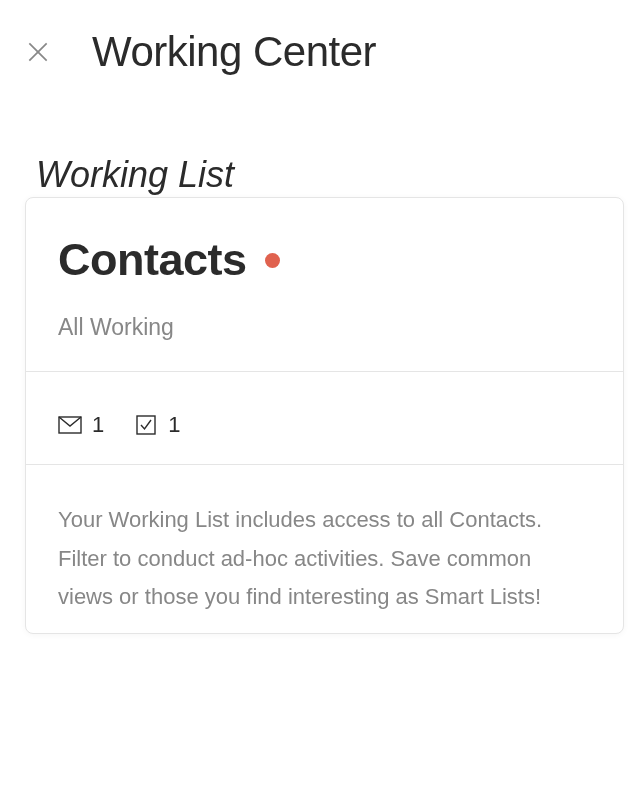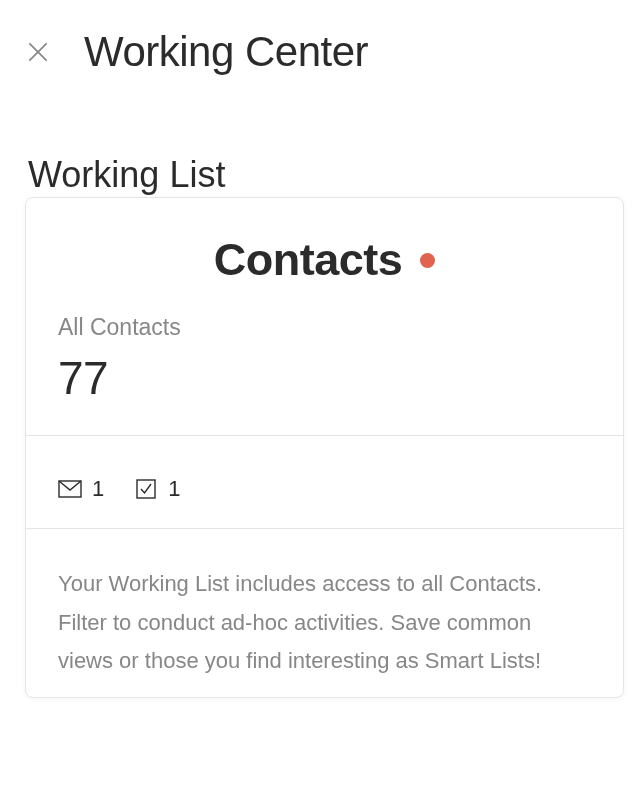--- a/index.html
+++ b/index.html
@@ -12,21 +12,21 @@
       background: #ffffff;
       width: 643px;
       height: 796px;
       overflow: hidden;
       color: #2b2b2b;
     }
     .header {
       display: flex;
       align-items: center;
       padding: 28px 24px 18px 24px;
-      gap: 32px;
+      gap: 40px;
     }
     .close-icon {
       width: 28px;
       height: 28px;
       cursor: pointer;
       color: #888888;
       display: flex;
       align-items: center;
       justify-content: center;
     }
@@ -38,41 +38,41 @@
     }
     .page-title {
       font-size: 42px;
       font-weight: 500;
       letter-spacing: -0.5px;
       color: #2b2b2b;
     }
     .section-label {
       font-size: 36px;
       font-weight: 400;
-      padding: 60px 24px 0 28px;
-      color: #2b2b2b;
+      padding: 60px 24px 0 36px;
+      color: #2b2b2b;
+      font-style: italic;
     }
     .card {
       position: absolute;
       top: 197px;
       left: 25px;
       right: 19px;
       background: #ffffff;
       border: 1px solid #e5e5e5;
       border-radius: 8px;
       box-shadow: 0 1px 6px rgba(0,0,0,0.04);
     }
     .card-header {
       padding: 36px 32px 30px 32px;
     }
     .card-title-row {
       display: flex;
       align-items: center;
       gap: 18px;
-      justify-content: center;
     }
     .card-title {
       font-size: 45px;
       font-weight: 700;
       letter-spacing: -0.5px;
       color: #2b2b2b;
     }
     .status-dot {
       width: 15px;
       height: 15px;
@@ -157,22 +157,21 @@
 </div>
 
 <div class="section-label">Working List</div>
 
 <div class="card">
   <div class="card-header">
     <div class="card-title-row">
       <div class="card-title">Contacts</div>
       <div class="status-dot"></div>
     </div>
-    <div class="subheading">All Contacts</div>
-    <div class="big-number">77</div>
+    <div class="subheading">All Working</div>
   </div>
 
   <div class="divider"></div>
 
   <div class="action-section">
     <div class="stat-row">
       <div class="stat-item">
         <div class="stat-icon">
           <svg viewBox="0 0 24 18" fill="none" stroke="#2b2b2b" stroke-width="1.4">
             <rect x="1" y="1" width="22" height="16" rx="0"></rect>

